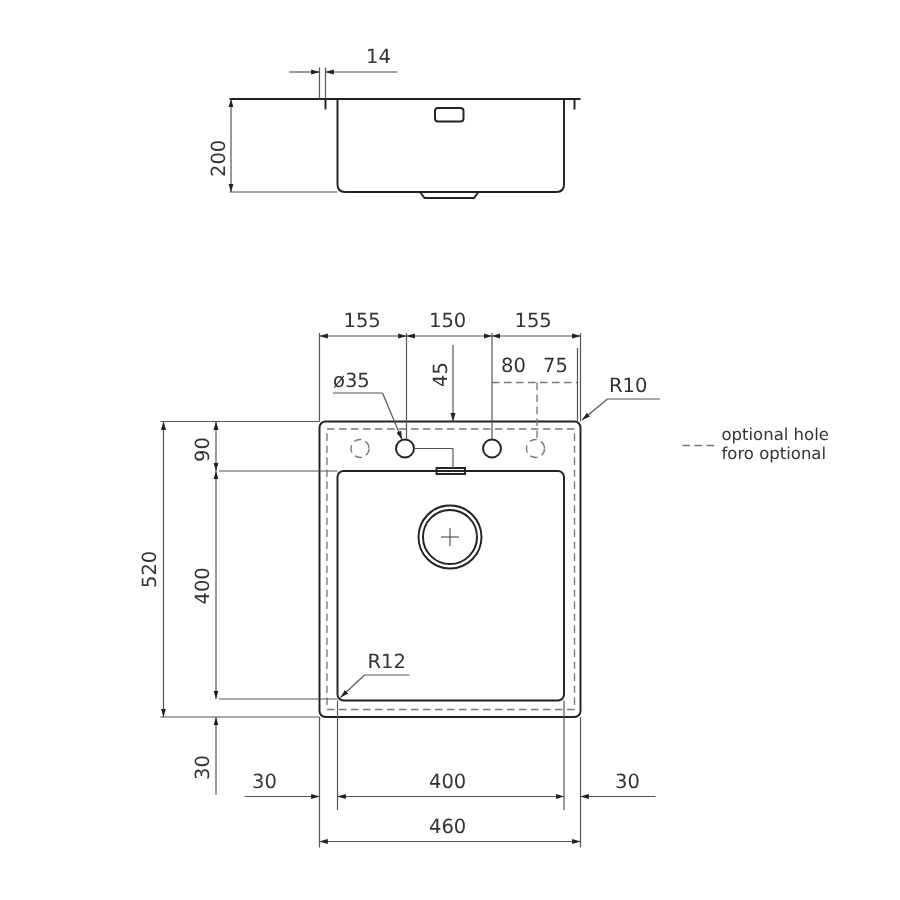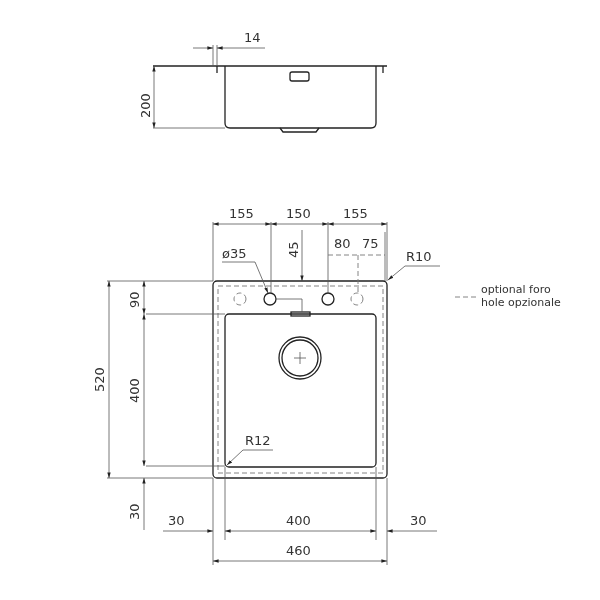--- a/index.html
+++ b/index.html
@@ -126,15 +126,15 @@
     <text x="286" y="525">400</text>
     <text x="410" y="525">30</text>
     <line class="thin" x1="213" y1="561" x2="387" y2="561" marker-start="url(#ah)" marker-end="url(#ah)"></line>
     <text x="286" y="555">460</text>
   </g>
 
   <line class="dash" x1="455" y1="297" x2="478" y2="297"></line>
 </svg>
 
 <div class="legend-text" style="left:481px; top:283px;">
-  <div>optional foro</div>
-  <div>hole opzionale</div>
+  <div>optional hole</div>
+  <div>foro optional</div>
 </div>
 
 </body></html>

